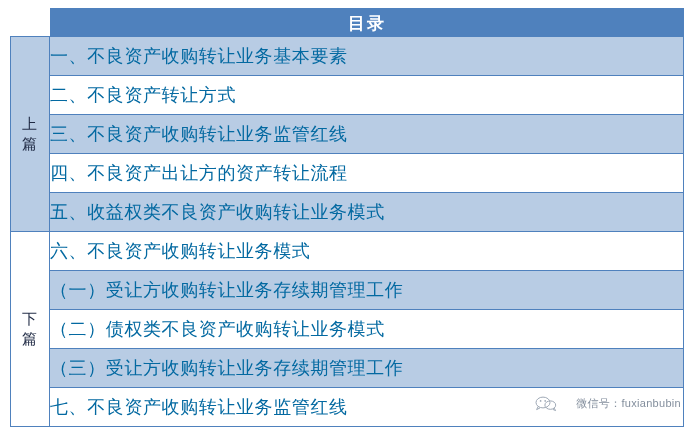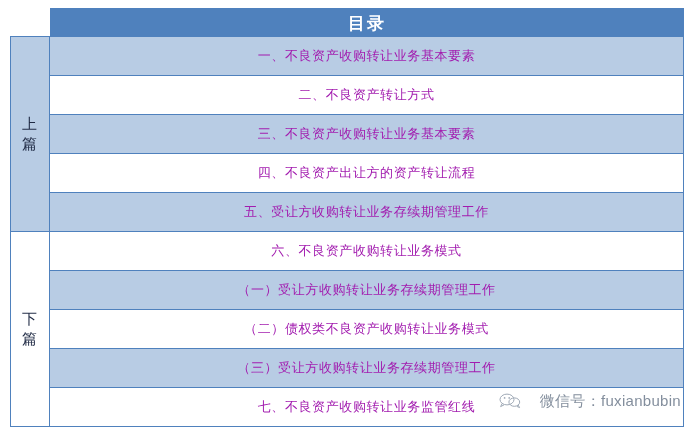--- a/index.html
+++ b/index.html
@@ -59,39 +59,39 @@
   }
   .part-cell .part-char {
     display: block;
   }
   .part-shaded { background: #b8cce4; }
   .part-plain  { background: #ffffff; }
 
   .row-cell {
     height: 38px;
     padding-left: 10px;
-    font-size: 13px;
-    color: #a21caf;
+    font-size: 18px;
+    color: #0369a1;
     letter-spacing: 0.6px;
     white-space: nowrap;
-    text-align: center;
   }
   .row-shaded { background: #b8cce4; }
   .row-plain  { background: #ffffff; margin-left: 15px; }
   .row-sub    { padding-left: 24px; }
 
   
   .watermark {
     position: absolute;
     right: 12px;
     bottom: 16px;
     display: flex;
+    align-items: center;
     gap: 21px;
     color: #6e7b8c;
-    font-size: 15px;
+    font-size: 11px;
     opacity: 0.85;
     white-space: nowrap;
   }
   .watermark .wm-icon {
     display: inline-block;
     width: 20px;
     height: 16px;
     position: relative;
     flex: 0 0 auto;
   }
@@ -112,27 +112,27 @@
         <td class="part-cell part-shaded" rowspan="5">
           <span class="part-char">上</span>
           <span class="part-char">篇</span>
         </td>
         <td class="row-cell row-shaded">一、不良资产收购转让业务基本要素</td>
       </tr>
       <tr>
         <td class="row-cell row-plain">二、不良资产转让方式</td>
       </tr>
       <tr>
-        <td class="row-cell row-shaded">三、不良资产收购转让业务基本要素</td>
+        <td class="row-cell row-shaded">三、不良资产收购转让业务监管红线</td>
       </tr>
       <tr>
         <td class="row-cell row-plain">四、不良资产出让方的资产转让流程</td>
       </tr>
       <tr>
-        <td class="row-cell row-shaded">五、受让方收购转让业务存续期管理工作</td>
+        <td class="row-cell row-shaded">五、收益权类不良资产收购转让业务模式</td>
       </tr>
 
       <tr>
         <td class="part-cell part-plain" rowspan="5">
           <span class="part-char">下</span>
           <span class="part-char">篇</span>
         </td>
         <td class="row-cell row-plain">六、不良资产收购转让业务模式</td>
       </tr>
       <tr>

